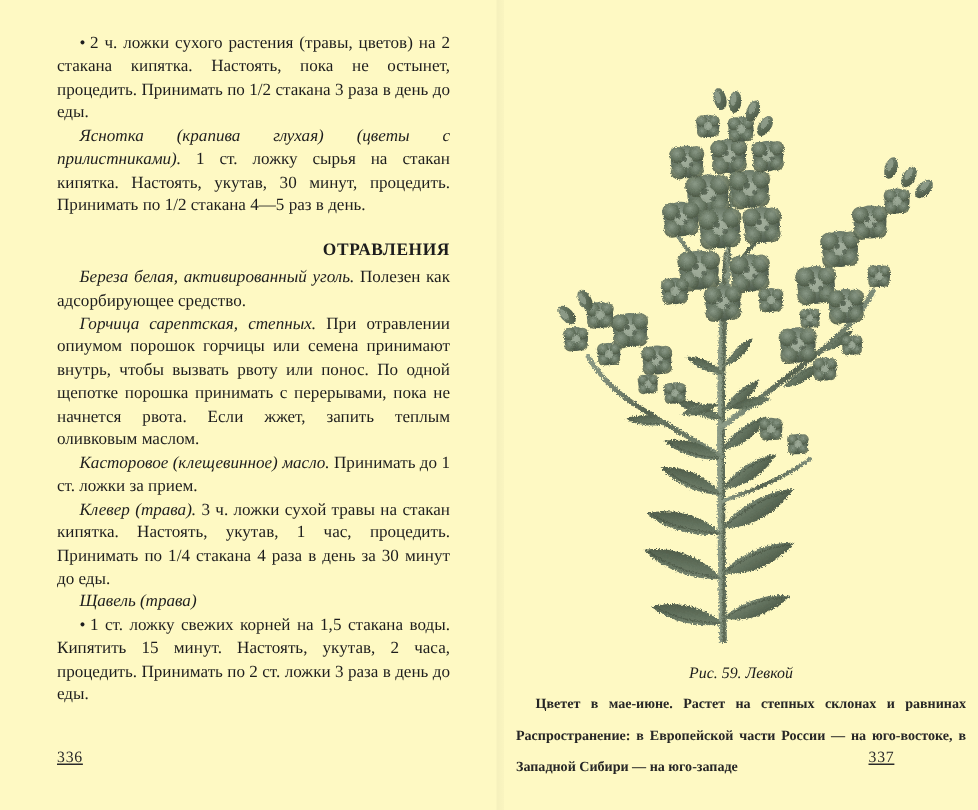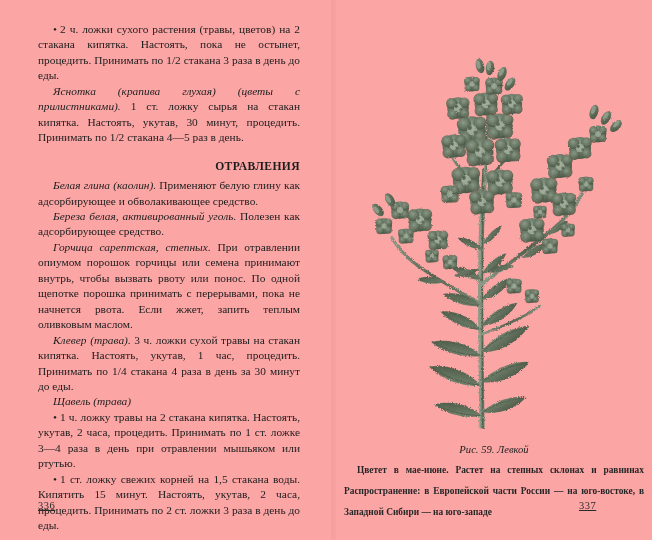--- a/index.html
+++ b/index.html
@@ -3,21 +3,21 @@
 <meta charset="utf-8">
 <style>
   html,body{margin:0;padding:0;}
   body{
     width:652px;height:540px;overflow:hidden;
     background:#fdfdfb;
     font-family:"Liberation Serif","DejaVu Serif",serif;
     color:#1d1d1d;
   }
   .spread{position:relative;width:652px;height:540px;}
-  .page{position:absolute;top:0;height:540px;background:#fca5a5;}
+  .page{position:absolute;top:0;height:540px;background:#fef9c3;}
   .page-left{left:0;width:336px;}
   .page-right{left:336px;width:316px;}
   .gutter{
     position:absolute;left:331px;top:0;width:10px;height:540px;
     background:linear-gradient(90deg,rgba(0,0,0,0.035),rgba(0,0,0,0.0));
   }
   .text-col{
     position:absolute;left:38px;top:22px;width:262px;
     font-size:11.4px;line-height:15.45px;
     text-align:justify;
@@ -58,32 +58,31 @@
 
   <div class="page page-left">
     <div class="text-col">
 
       <p class="bullet"><span class="bul">•</span><span>2 ч. ложки сухого растения (травы, цветов) на 2 стакана кипятка. Настоять, пока не остынет, процедить. Принимать по 1/2 стакана 3 раза в день до еды.</span></p>
 
       <p class="para"><i>Яснотка (крапива глухая) (цветы с прилистниками).</i><span> 1 ст. ложку сырья на стакан кипятка. Настоять, укутав, 30 минут, процедить. Принимать по 1/2 стакана 4—5 раз в день.</span></p>
 
       <p class="sec-head">ОТРАВЛЕНИЯ</p>
 
-      <p class="para"><i>Белая глина (каолин).</i><span> Применяют белую глину как адсорбирующее и обволакивающее средство.</span></p>
 
       <p class="para"><i>Береза белая, активированный уголь.</i><span> Полезен как адсорбирующее средство.</span></p>
 
       <p class="para"><i>Горчица сарептская, степных.</i><span> При отравлении опиумом порошок горчицы или семена принимают внутрь, чтобы вызвать рвоту или понос. По одной щепотке порошка принимать с перерывами, пока не начнется рвота. Если жжет, запить теплым оливковым маслом.</span></p>
 
+      <p class="para"><i>Касторовое (клещевинное) масло.</i><span> Принимать до 1 ст. ложки за прием.</span></p>
 
       <p class="para"><i>Клевер (трава).</i><span> 3 ч. ложки сухой травы на стакан кипятка. Настоять, укутав, 1 час, процедить. Принимать по 1/4 стакана 4 раза в день за 30 минут до еды.</span></p>
 
       <p class="para"><i>Щавель (трава)</i><span></span></p>
 
-      <p class="bullet"><span class="bul">•</span><span>1 ч. ложку травы на 2 стакана кипятка. Настоять, укутав, 2 часа, процедить. Принимать по 1 ст. ложке 3—4 раза в день при отравлении мышьяком или ртутью.</span></p>
 
       <p class="bullet"><span class="bul">•</span><span>1 ст. ложку свежих корней на 1,5 стакана воды. Кипятить 15 минут. Настоять, укутав, 2 часа, процедить. Принимать по 2 ст. ложки 3 раза в день до еды.</span></p>
 
     </div>
     <div class="folio folio-left">336</div>
   </div>
 
   <div class="gutter"></div>
 
   <div class="page page-right">

